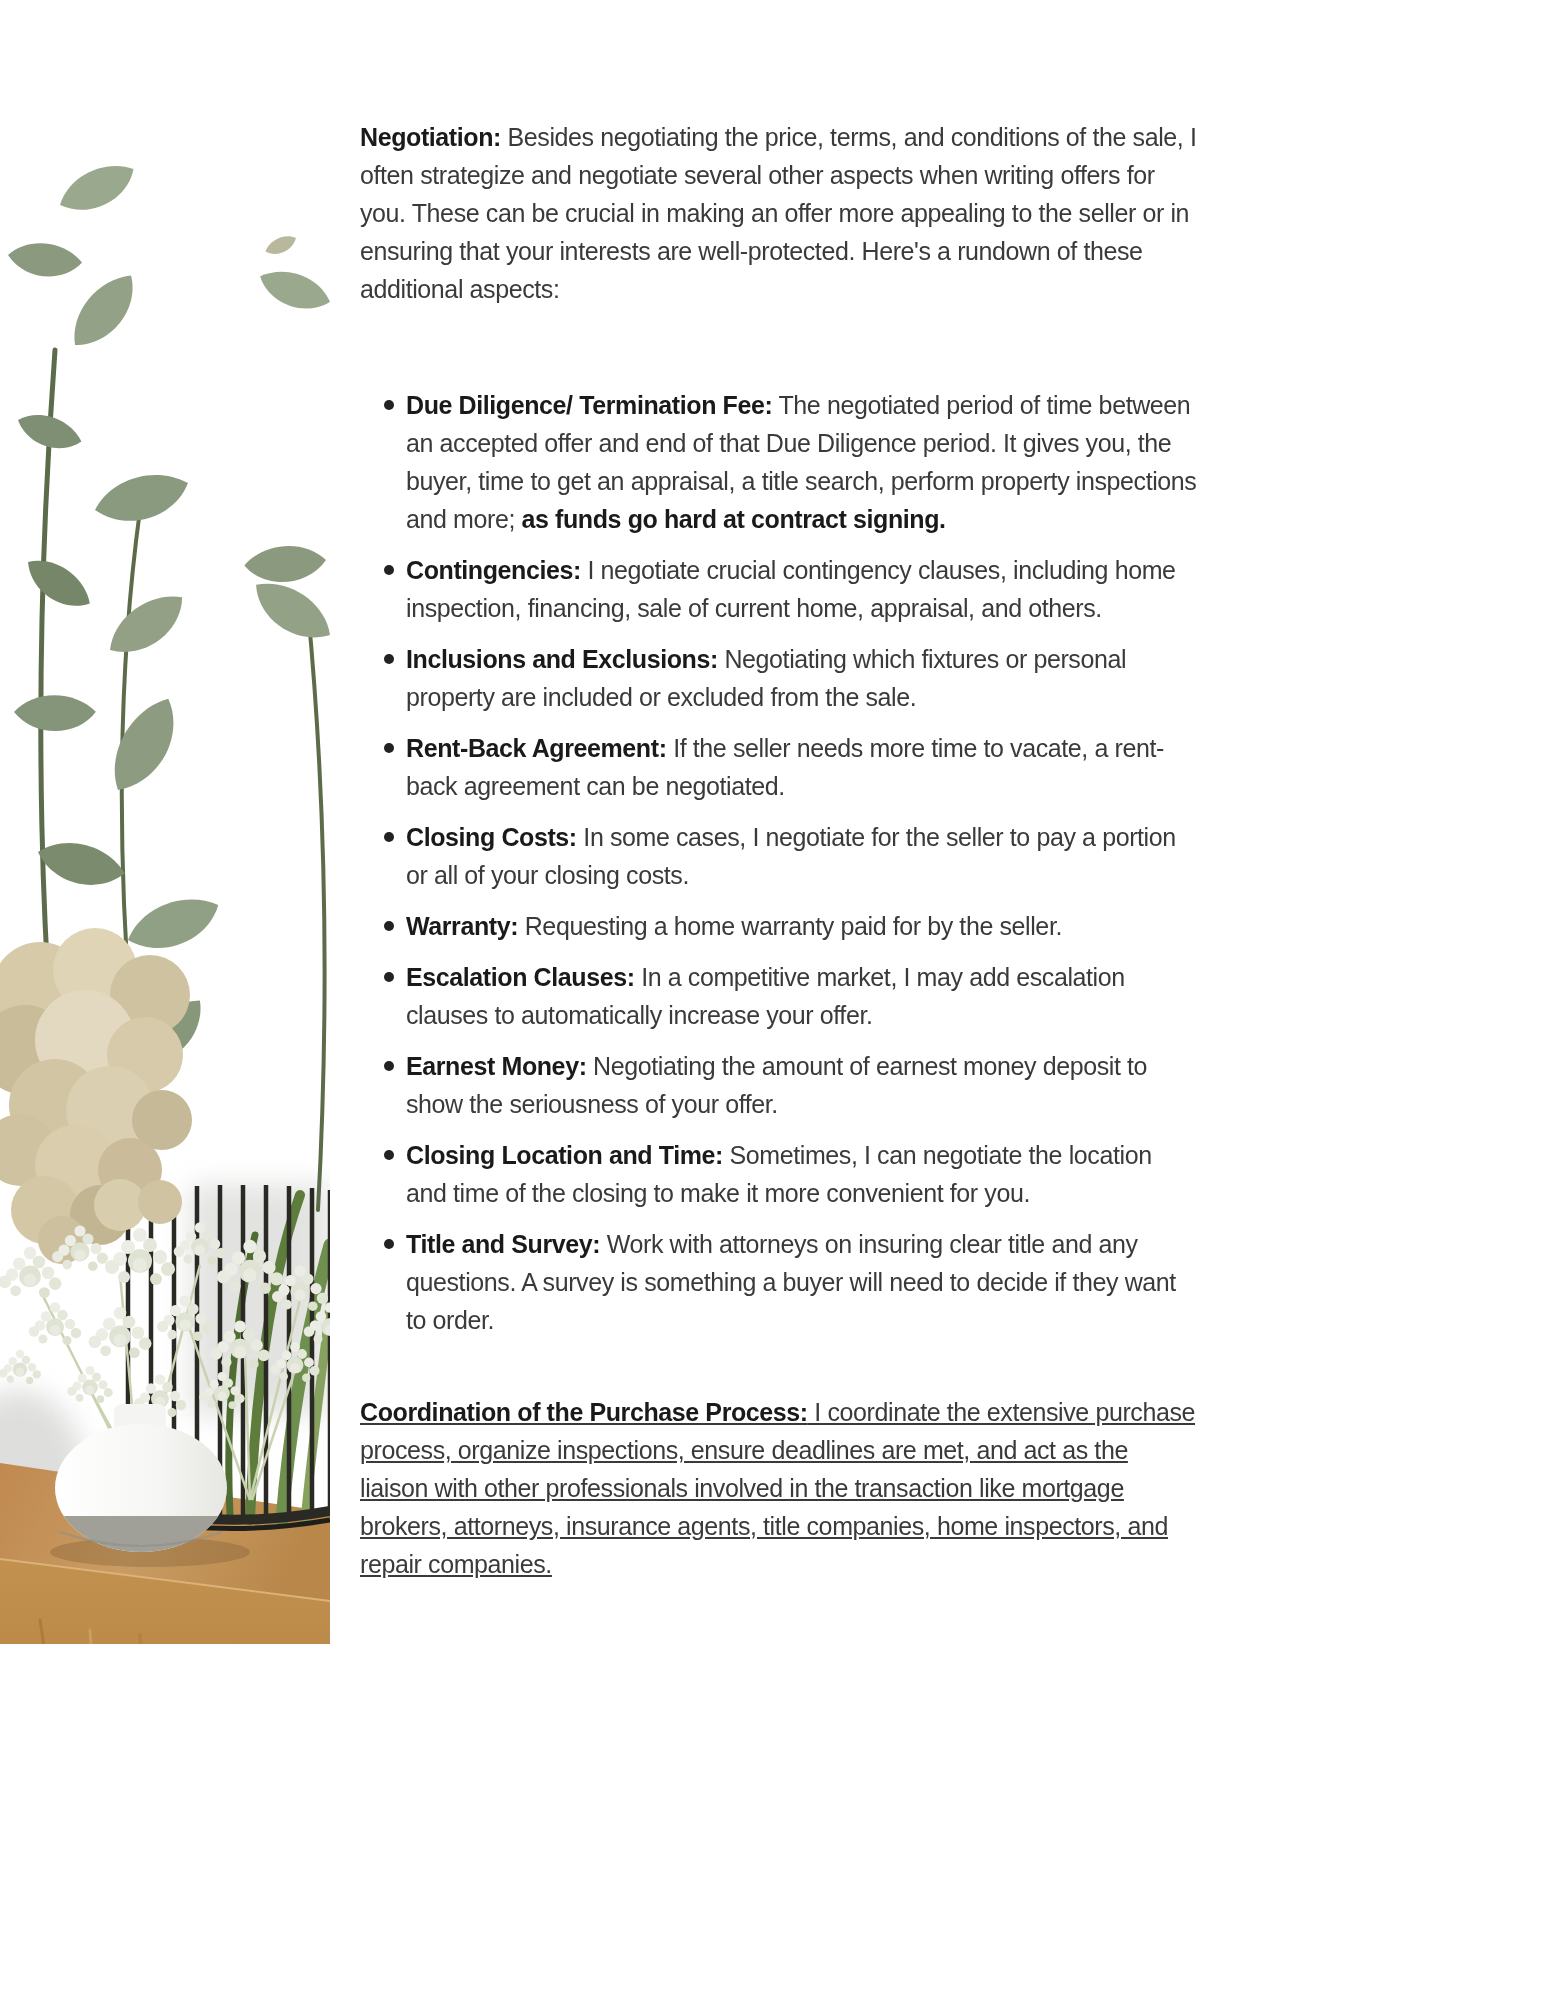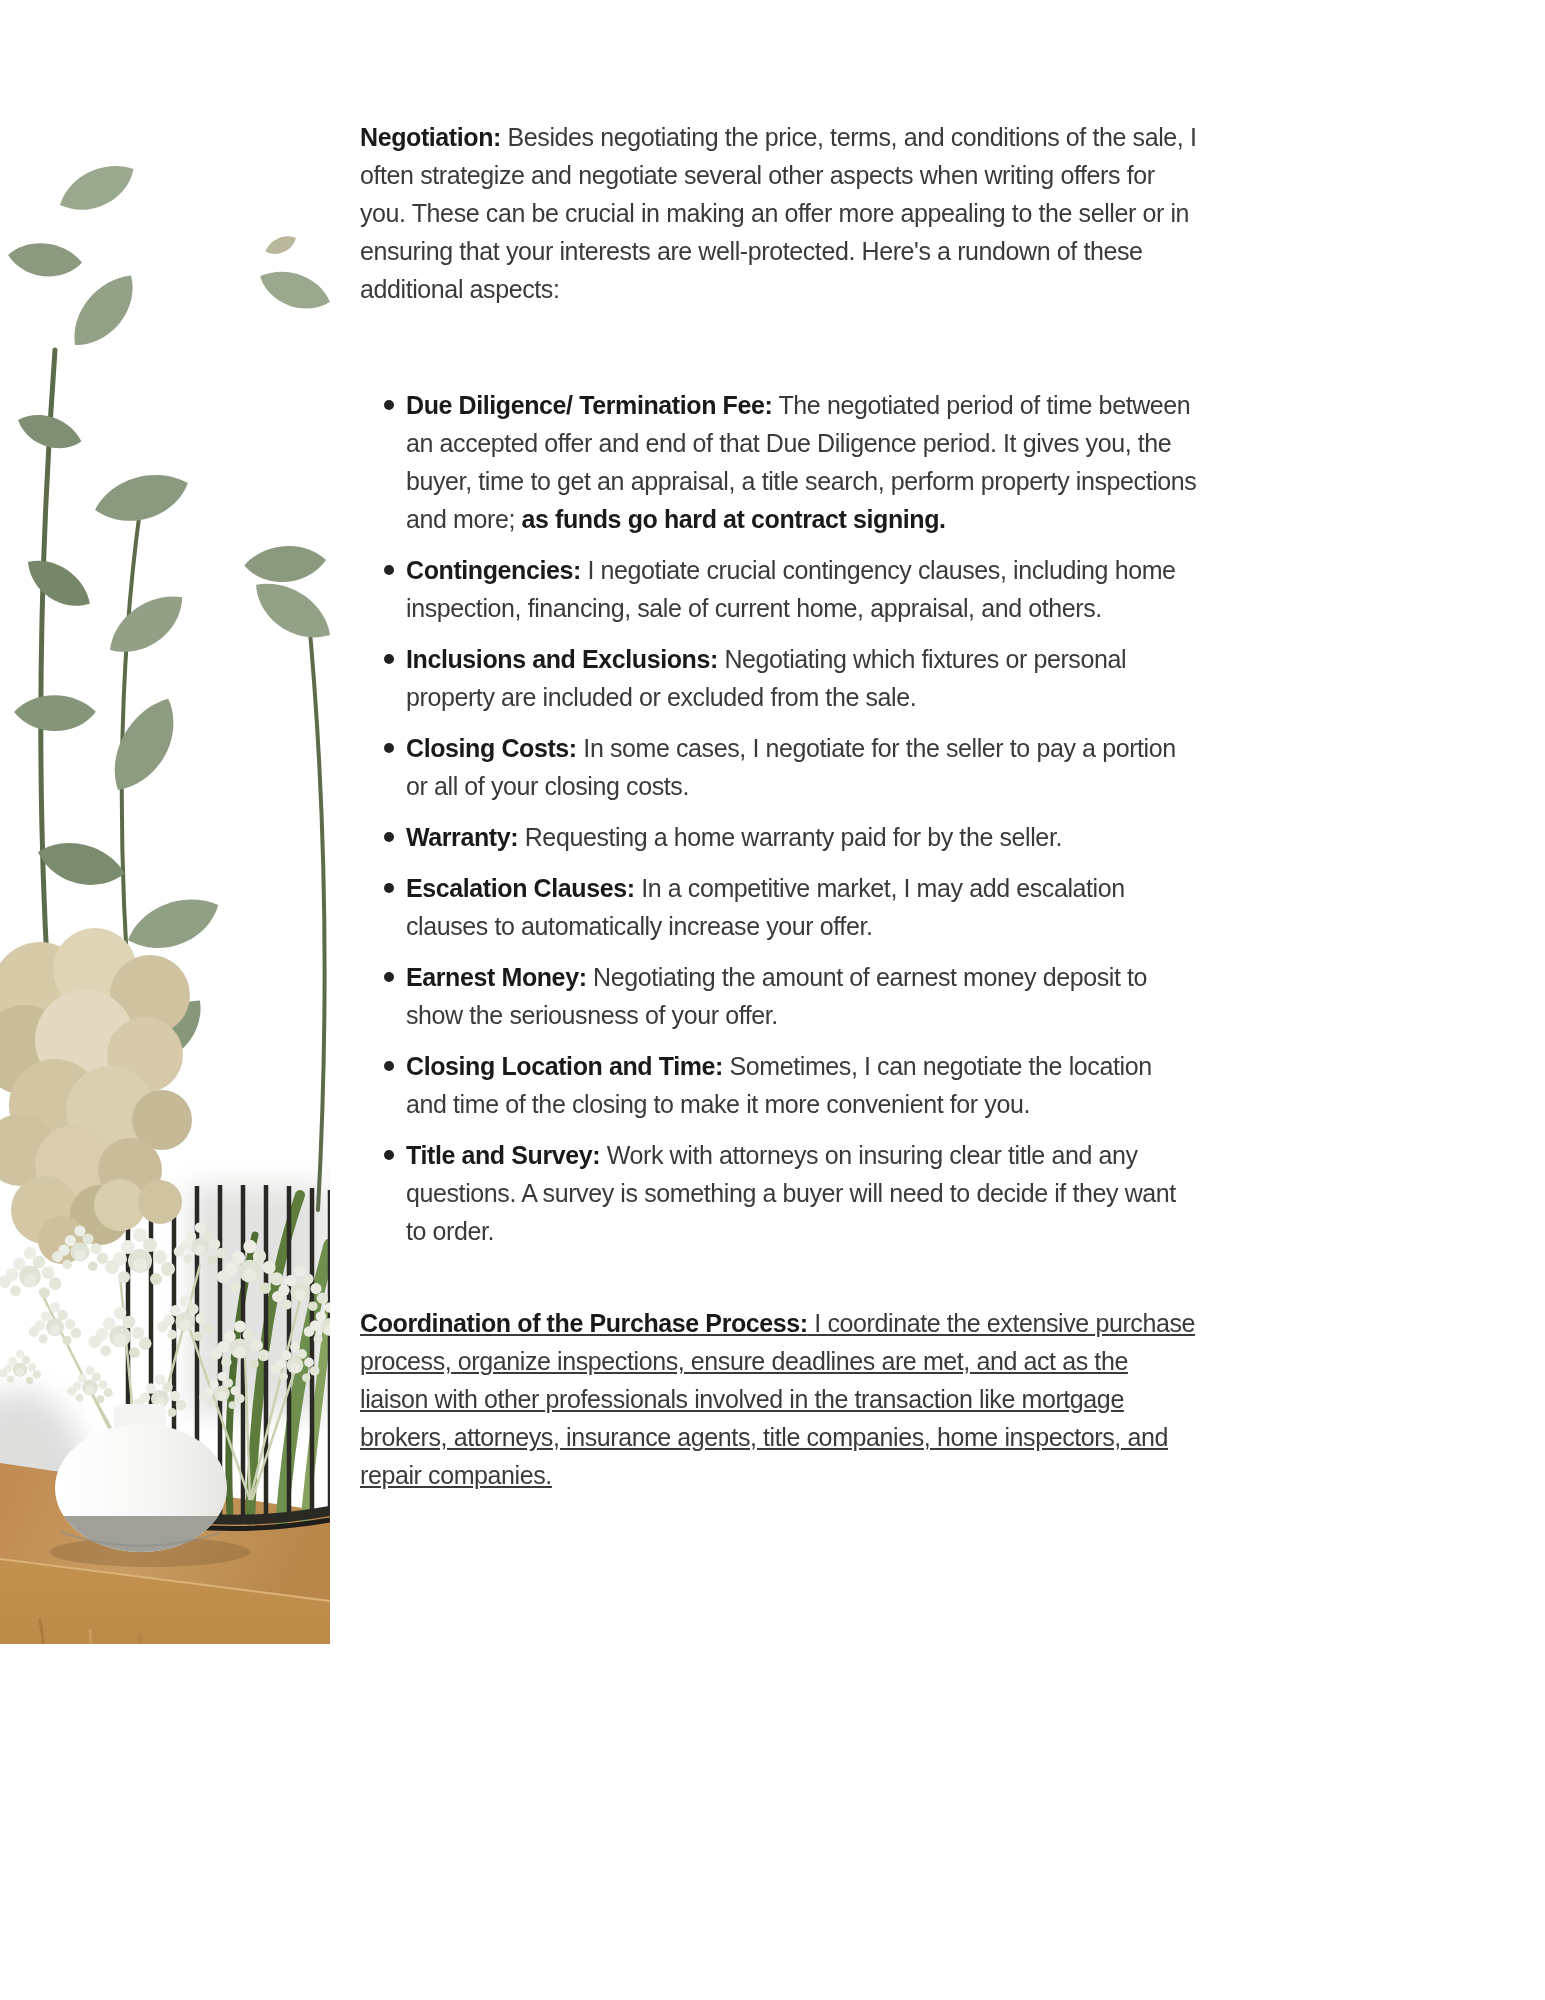--- a/index.html
+++ b/index.html
@@ -210,20 +210,21 @@
   </div>
 
   <div class="text-col">
 
     <p><span class="lead">Negotiation:</span><span> Besides negotiating the price, terms, and conditions of the sale, I often strategize and negotiate several other aspects when writing offers for you. These can be crucial in making an offer more appealing to the seller or in ensuring that your interests are well-protected. Here's a rundown of these additional aspects:</span></p>
 
     <ul class="points">
       <li><span class="dot"></span><span class="lead">Due Diligence/ Termination Fee:</span><span> The negotiated period of time between an accepted offer and end of that Due Diligence period. It gives you, the buyer, time to get an appraisal, a title search, perform property inspections and more; </span><span class="lead">as funds go hard at contract signing.</span></li>
       <li><span class="dot"></span><span class="lead">Contingencies:</span><span> I negotiate crucial contingency clauses, including home inspection, financing, sale of current home, appraisal, and others.</span></li>
       <li><span class="dot"></span><span class="lead">Inclusions and Exclusions:</span><span> Negotiating which fixtures or personal property are included or excluded from the sale.</span></li>
+      <li><span class="dot"></span><span class="lead">Rent-Back Agreement:</span><span> If the seller needs more time to vacate, a rent-back agreement can be negotiated.</span></li>
       <li><span class="dot"></span><span class="lead">Closing Costs:</span><span> In some cases, I negotiate for the seller to pay a portion or all of your closing costs.</span></li>
       <li><span class="dot"></span><span class="lead">Warranty:</span><span> Requesting a home warranty paid for by the seller.</span></li>
       <li><span class="dot"></span><span class="lead">Escalation Clauses:</span><span> In a competitive market, I may add escalation clauses to automatically increase your offer.</span></li>
       <li><span class="dot"></span><span class="lead">Earnest Money:</span><span> Negotiating the amount of earnest money deposit to show the seriousness of your offer.</span></li>
       <li><span class="dot"></span><span class="lead">Closing Location and Time:</span><span> Sometimes, I can negotiate the location and time of the closing to make it more convenient for you.</span></li>
       <li><span class="dot"></span><span class="lead">Title and Survey:</span><span> Work with attorneys on insuring clear title and any questions. A survey is something a buyer will need to decide if they want to order.</span></li>
     </ul>
 
     <p class="outro"><span class="lead">Coordination of the Purchase Process:</span><span> I coordinate the extensive purchase process, organize inspections, ensure deadlines are met, and act as the liaison with other professionals involved in the transaction like mortgage brokers, attorneys, insurance agents, title companies, home inspectors, and repair companies.</span></p>
 

